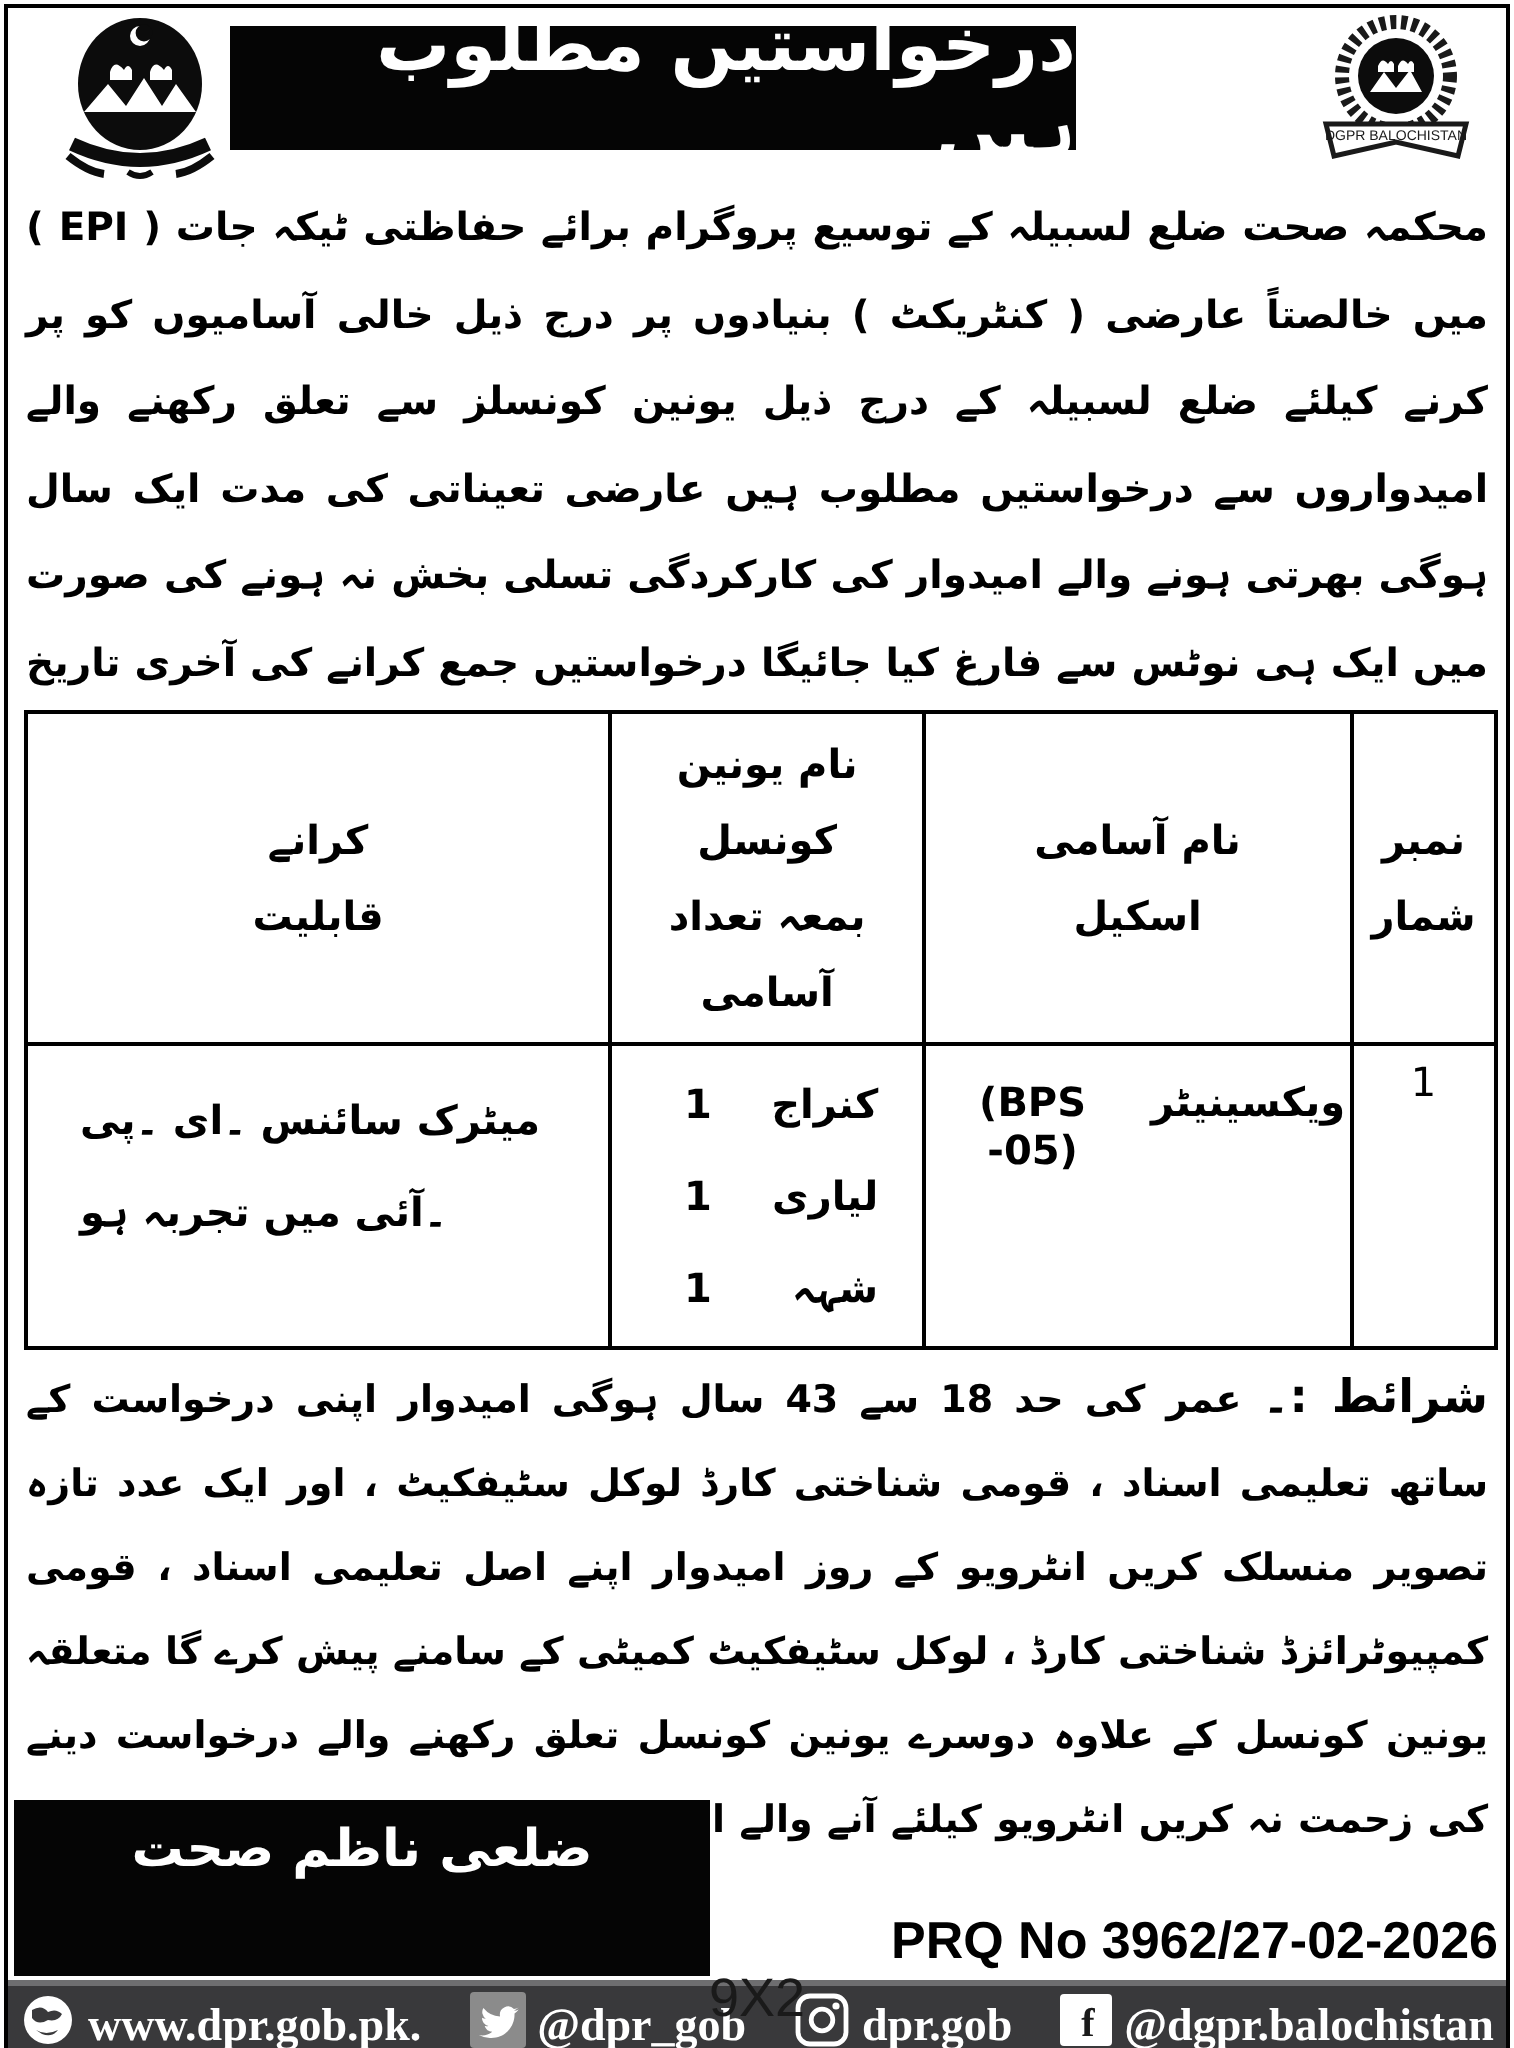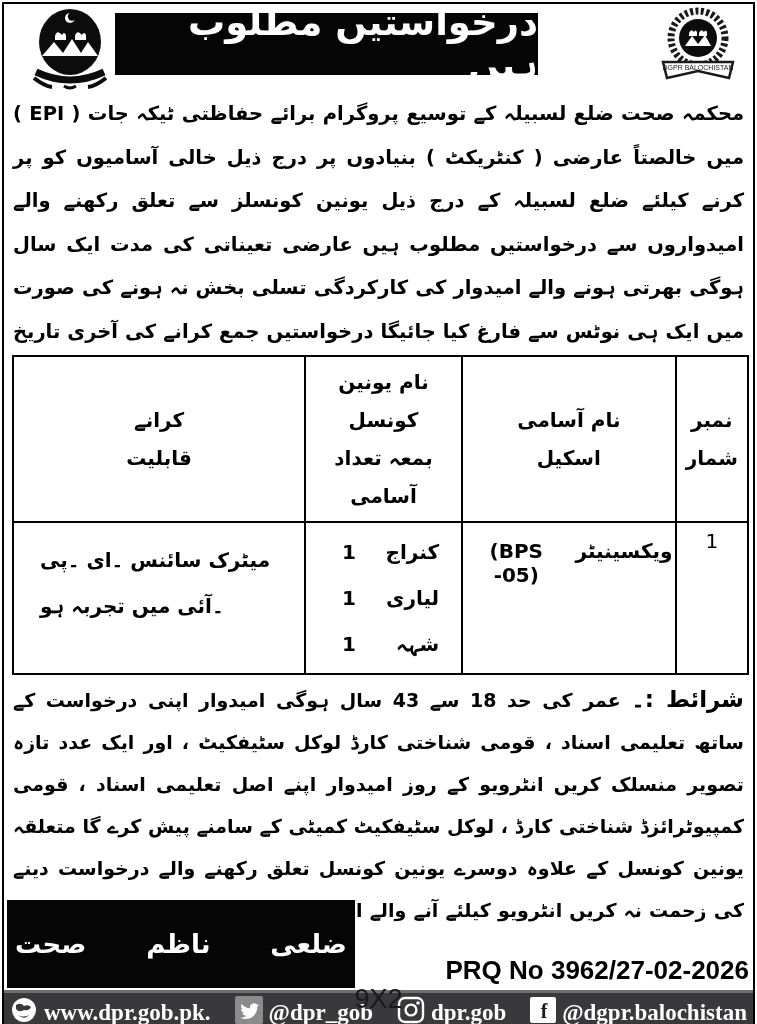--- a/index.html
+++ b/index.html
@@ -49,21 +49,21 @@
   .council-row{
     display:flex;direction:rtl;justify-content:space-between;
     padding:0 20px 0 34px;line-height:46px;font-weight:bold;
   }
   .qual-text{padding:8px 24px 0 24px;line-height:46px;font-weight:bold;direction:rtl;text-align:left;}
   
   .bottomrow{position:relative;height:76px;margin-top:-16px;}
   .sigbox{
     position:absolute;left:3px;bottom:2px;width:348px;height:88px;
     background:#050505;color:#fff;box-sizing:border-box;
-    padding:6px 8px;display:flex;flex-direction:column;justify-content:center;gap:2px;
+    padding:6px 8px;display:flex;flex-direction:row;justify-content:center;gap:2px;
   }
   .sigline{
     direction:rtl;font-weight:bold;font-size:26px;line-height:38px;
     text-align:justify;text-align-last:justify;white-space:nowrap;
   }
   .prq{
     position:absolute;right:4px;bottom:4px;
     font-family:"Liberation Sans",sans-serif;font-weight:bold;font-size:26px;
     direction:ltr;white-space:nowrap;
   }

